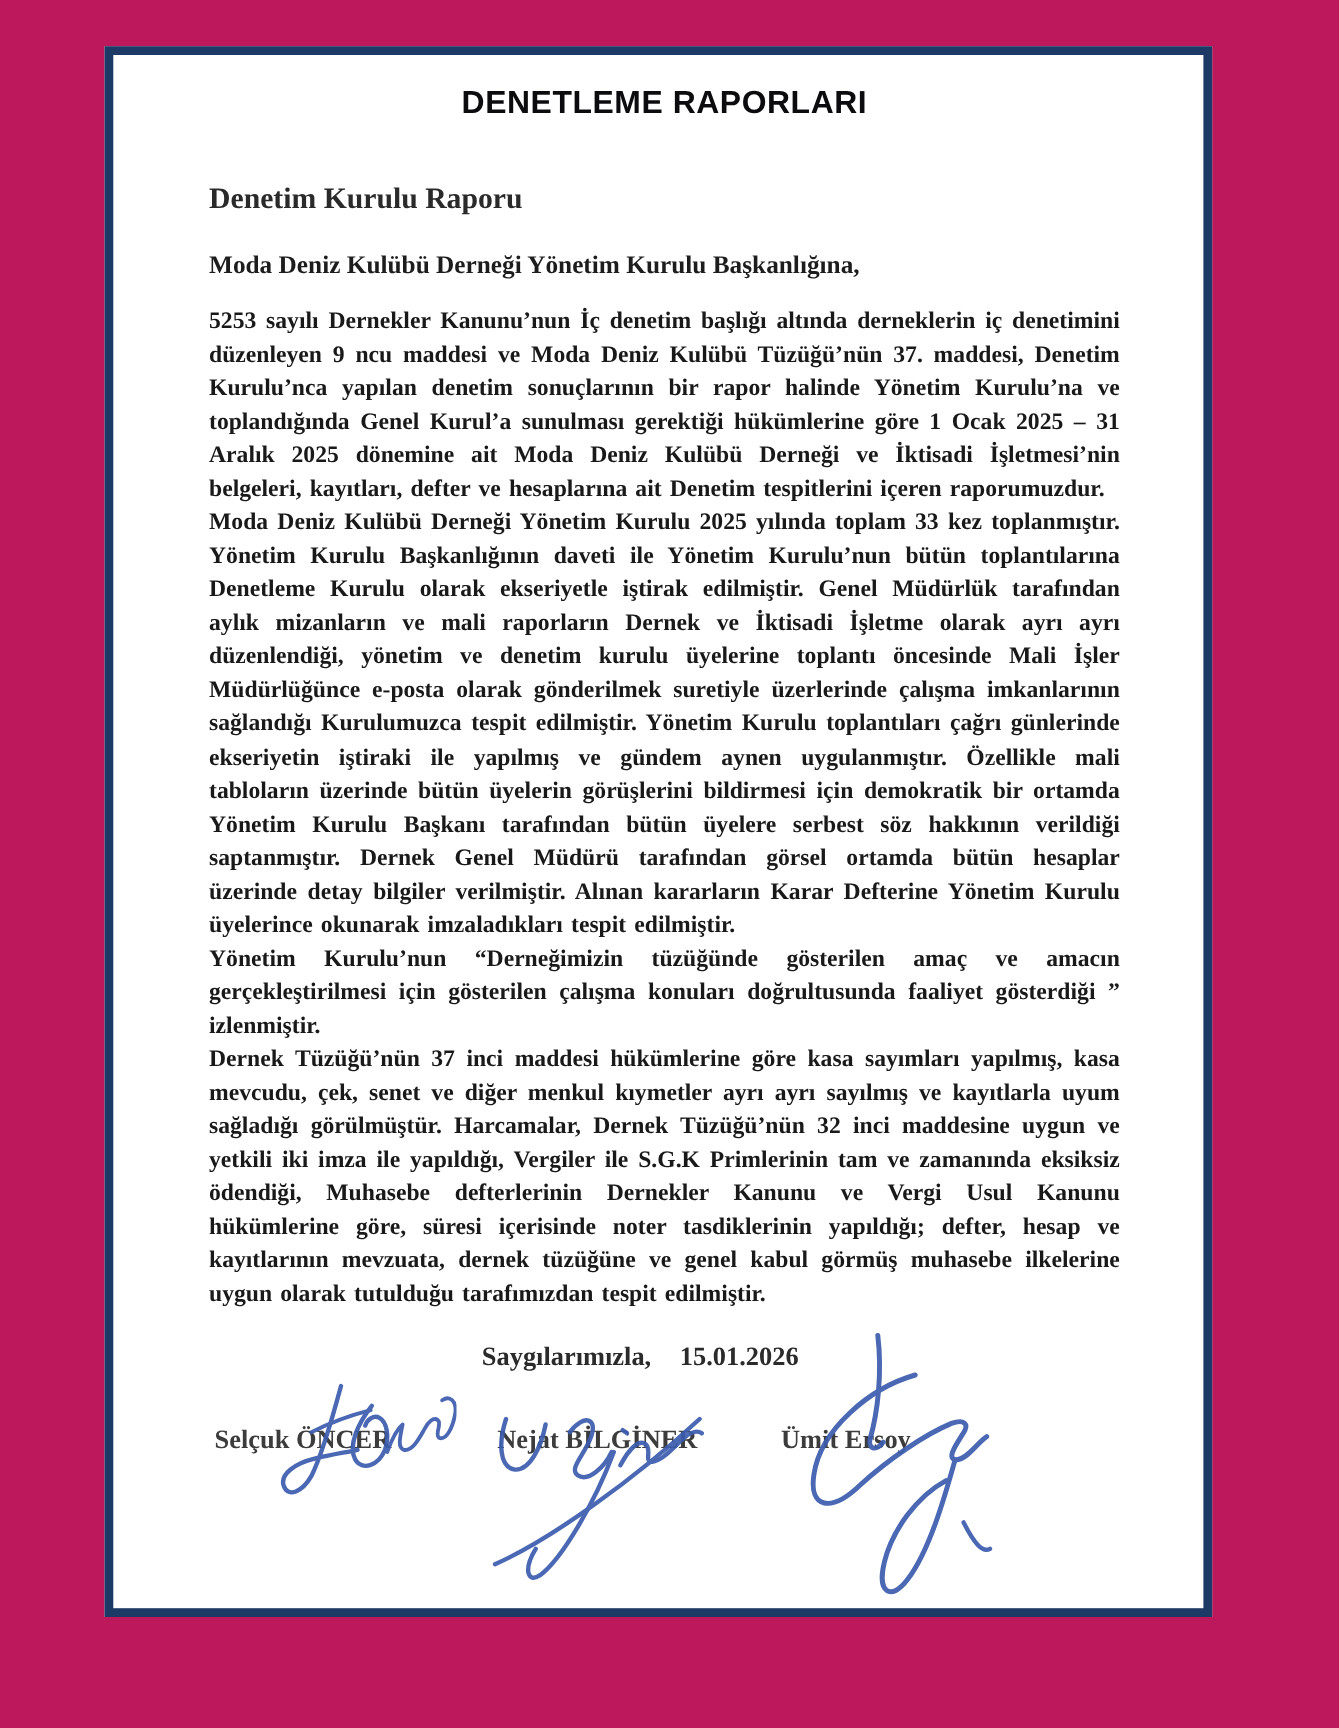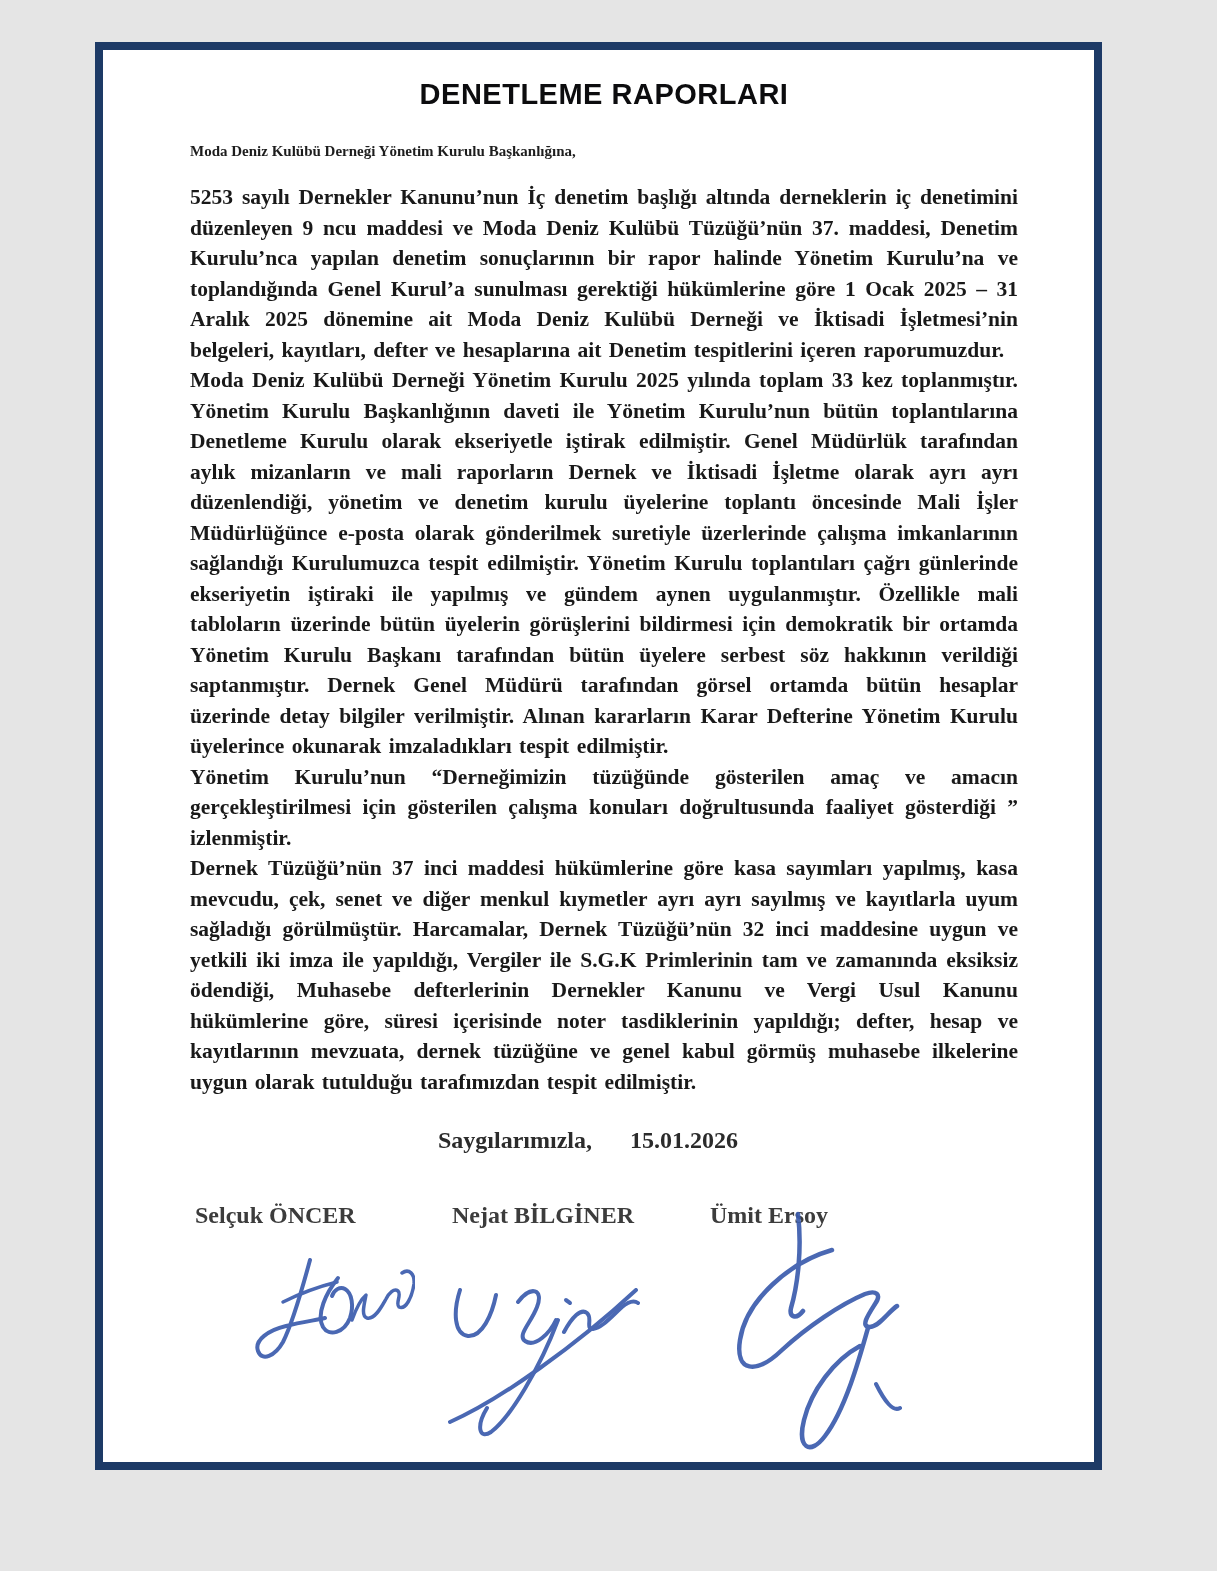--- a/index.html
+++ b/index.html
@@ -13,21 +13,21 @@
     height: 1571px;
     background: #ffffff;
     font-family: "Liberation Serif", serif;
     position: relative;
     overflow: hidden;
   }
   .page {
     position: relative;
     width: 1217px;
     height: 1571px;
-    background: #e5e5e5;
+    background: #be185d;
   }
   .frame {
     position: absolute;
     left: 95px;
     top: 42px;
     width: 1007px;
     height: 1428px;
     border: 8px solid var(--border-color);
     background: #ffffff;
   }
@@ -46,39 +46,39 @@
   }
   .doc-title {
     margin: 54px 0 0 0;
     font-weight: 700;
     font-size: 27px;
     color: #2a2a2a;
   }
   .salutation {
     margin: 32px 0 0 0;
     font-weight: 700;
-    font-size: 15px;
+    font-size: 23px;
     color: #1d1d1d;
   }
   .body-text {
     margin-top: 22px;
   }
   .body-text p {
     margin: 0;
     font-weight: 700;
     font-size: 21.5px;
     line-height: 30.5px;
     text-align: justify;
     word-spacing: 2px;
     color: #191919;
   }
   .closing {
     display: flex;
     align-items: baseline;
-    gap: 38px;
+    gap: 26px;
     padding-left: 248px;
     margin-top: 30px;
     font-weight: 700;
     font-size: 24px;
     color: #2b2b2b;
     font-family: Liberation Serif, serif;
   }
   .signers {
     position: relative;
     margin-top: 48px;
@@ -113,20 +113,21 @@
 </style>
 </head>
 <body>
 
 <div class="page">
   <div class="frame">
     <div class="content">
 
       <h1 class="report-header">DENETLEME RAPORLARI</h1>
 
+      <h2 class="doc-title">Denetim Kurulu Raporu</h2>
 
       <p class="salutation">Moda Deniz Kulübü Derneği Yönetim Kurulu Başkanlığına,</p>
 
       <div class="body-text">
         <p>5253 sayılı Dernekler Kanunu’nun İç denetim başlığı altında derneklerin iç denetimini düzenleyen 9 ncu maddesi ve Moda Deniz Kulübü Tüzüğü’nün 37. maddesi,  Denetim Kurulu’nca yapılan denetim sonuçlarının bir rapor halinde Yönetim Kurulu’na ve toplandığında Genel Kurul’a sunulması gerektiği hükümlerine göre 1 Ocak 2025 – 31 Aralık 2025 dönemine ait Moda Deniz Kulübü Derneği ve İktisadi İşletmesi’nin belgeleri, kayıtları, defter ve hesaplarına ait Denetim tespitlerini içeren raporumuzdur.</p>
         <p>Moda Deniz Kulübü Derneği Yönetim Kurulu 2025 yılında toplam 33 kez toplanmıştır. Yönetim Kurulu Başkanlığının daveti ile Yönetim Kurulu’nun bütün toplantılarına Denetleme Kurulu olarak ekseriyetle iştirak edilmiştir. Genel Müdürlük tarafından aylık mizanların ve mali raporların Dernek ve İktisadi İşletme olarak ayrı ayrı düzenlendiği, yönetim ve denetim kurulu üyelerine toplantı öncesinde Mali İşler Müdürlüğünce e-posta olarak gönderilmek suretiyle üzerlerinde çalışma imkanlarının sağlandığı Kurulumuzca tespit edilmiştir.  Yönetim Kurulu toplantıları çağrı günlerinde ekseriyetin iştiraki ile yapılmış ve gündem aynen uygulanmıştır.  Özellikle mali tabloların üzerinde bütün üyelerin görüşlerini bildirmesi için demokratik bir ortamda Yönetim Kurulu Başkanı tarafından bütün üyelere serbest söz hakkının verildiği saptanmıştır.  Dernek Genel Müdürü tarafından görsel ortamda bütün hesaplar üzerinde detay bilgiler verilmiştir. Alınan kararların Karar Defterine Yönetim Kurulu üyelerince okunarak imzaladıkları tespit edilmiştir.</p>
         <p>Yönetim Kurulu’nun “Derneğimizin tüzüğünde gösterilen amaç ve amacın gerçekleştirilmesi için gösterilen çalışma konuları doğrultusunda faaliyet gösterdiği ”  izlenmiştir.</p>
         <p>Dernek Tüzüğü’nün 37 inci maddesi hükümlerine göre kasa sayımları yapılmış, kasa mevcudu, çek, senet ve diğer menkul kıymetler ayrı ayrı sayılmış ve kayıtlarla uyum sağladığı görülmüştür.  Harcamalar, Dernek Tüzüğü’nün 32 inci maddesine uygun ve yetkili iki imza ile yapıldığı, Vergiler ile S.G.K Primlerinin tam ve zamanında eksiksiz ödendiği, Muhasebe defterlerinin Dernekler Kanunu ve Vergi Usul Kanunu hükümlerine göre, süresi içerisinde noter tasdiklerinin yapıldığı; defter, hesap ve kayıtlarının mevzuata, dernek tüzüğüne ve genel kabul görmüş muhasebe ilkelerine uygun olarak tutulduğu tarafımızdan tespit edilmiştir.</p>
       </div>
 

